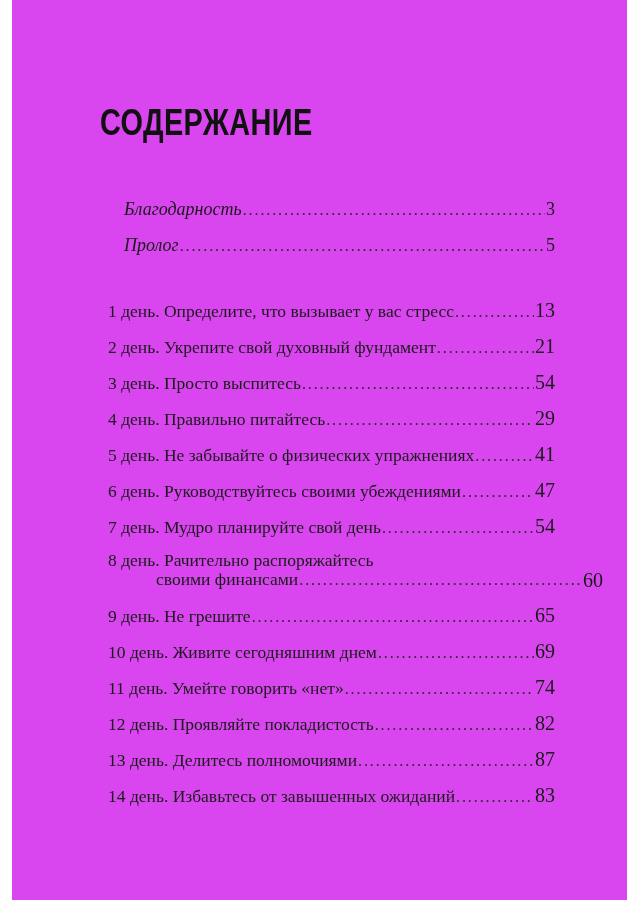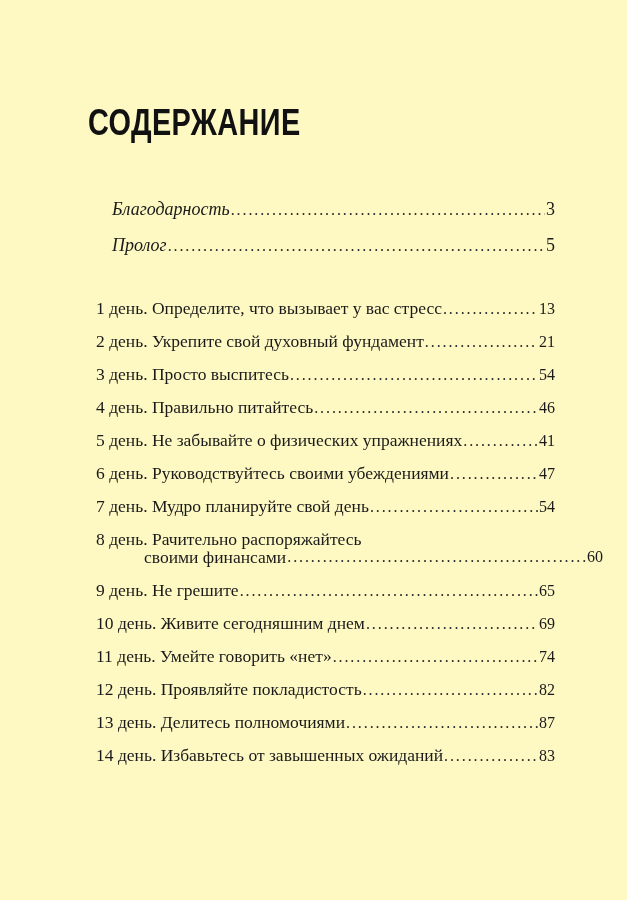--- a/index.html
+++ b/index.html
@@ -13,21 +13,22 @@
     position: relative;
     overflow: hidden;
     font-family: "Liberation Serif", "DejaVu Serif", serif;
     color: #1a1a1a;
     -webkit-font-smoothing: antialiased;
   }
 
   .page {
     position: absolute;
     inset: 0;
-    background: #fef9c3;
+    background: #d946ef;
+    margin-left: 12px;
   }
 
   
   .toc-title {
     position: absolute;
     left: 88px;
     top: 104px;
     font-family: "Liberation Sans Narrow", "Liberation Sans", "DejaVu Sans", sans-serif;
     font-weight: 700;
     font-size: 37px;
@@ -93,21 +94,21 @@
   }
   .leader::before {
     content: "......................................................................................................................";
   }
 
   .entry-page {
     flex: 0 0 auto;
     text-align: right;
     white-space: nowrap;
     font-style: normal;
-    font-size: 16px;
+    font-size: 20px;
   }
   .front-list .entry-page {
     font-size: 18px;
   }
 </style>
 </head>
 <body>
 
 <div class="page">
 
@@ -145,21 +146,21 @@
 
     <div class="entry">
       <span class="entry-title">3 день. Просто выспитесь</span>
       <span class="leader"></span>
       <span class="entry-page">54</span>
     </div>
 
     <div class="entry">
       <span class="entry-title">4 день. Правильно питайтесь</span>
       <span class="leader"></span>
-      <span class="entry-page">46</span>
+      <span class="entry-page">29</span>
     </div>
 
     <div class="entry">
       <span class="entry-title">5 день. Не забывайте о физических упражнениях</span>
       <span class="leader"></span>
       <span class="entry-page">41</span>
     </div>
 
     <div class="entry">
       <span class="entry-title">6 день. Руководствуйтесь своими убеждениями</span>

